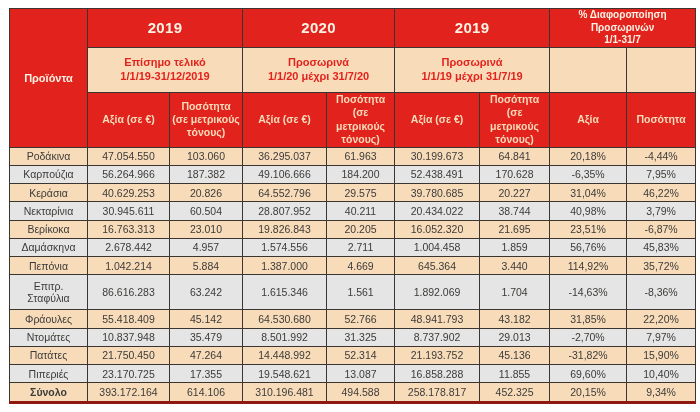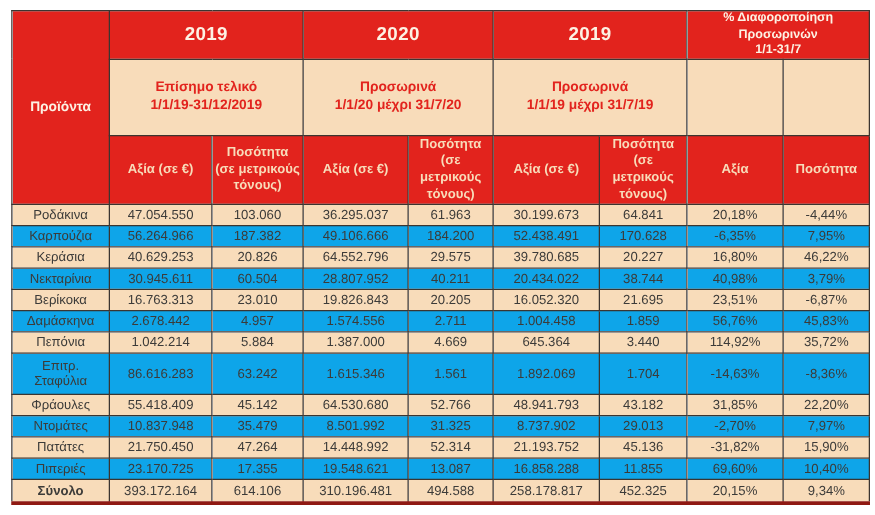--- a/index.html
+++ b/index.html
@@ -48,21 +48,21 @@
     font-weight:bold;
     font-size:10.5px;
     line-height:1.25;
     white-space:pre-line;
   }
   tbody td{
     font-size:10.5px;
     color:#3c3b39;
   }
   tbody tr.odd td{background:#f8dcba;margin-left:36px;}
-  tbody tr.even td{background:#0ea5e9;}
+  tbody tr.even td{background:#e5e5e5;}
   tbody tr.total-row td{background:#f8dcba;}
   tbody tr.total-row td.prod{font-weight:bold;}
 </style>
 </head>
 <body>
 
 <div class="table-wrap">
 <table>
   <colgroup>
     <col style="width:78px">
@@ -77,21 +77,21 @@
   </colgroup>
   <thead>
     <tr style="height:33px">
       <th rowspan="3" class="red-cell products-head">Προϊόντα</th>
       <th colspan="2" class="red-cell year-title">2019</th>
       <th colspan="2" class="red-cell year-title">2020</th>
       <th colspan="2" class="red-cell year-title">2019</th>
       <th colspan="2" class="red-cell pct-title">% Διαφοροποίηση Προσωρινών
 1/1-31/7</th>
     </tr>
-    <tr style="height:61px">
+    <tr style="height:45px">
       <th colspan="2" class="subtitle-cell">Επίσημο τελικό
 1/1/19-31/12/2019</th>
       <th colspan="2" class="subtitle-cell">Προσωρινά
 1/1/20 μέχρι 31/7/20</th>
       <th colspan="2" class="subtitle-cell">Προσωρινά
 1/1/19 μέχρι 31/7/19</th>
       <th class="subtitle-cell"></th>
       <th class="subtitle-cell"></th>
     </tr>
     <tr style="height:55px">
@@ -135,21 +135,21 @@
       <td>7,95%</td>
     </tr>
     <tr class="odd">
       <td class="prod">Κεράσια</td>
       <td>40.629.253</td>
       <td>20.826</td>
       <td>64.552.796</td>
       <td>29.575</td>
       <td>39.780.685</td>
       <td>20.227</td>
-      <td>16,80%</td>
+      <td>31,04%</td>
       <td>46,22%</td>
     </tr>
     <tr class="even">
       <td class="prod">Νεκταρίνια</td>
       <td>30.945.611</td>
       <td>60.504</td>
       <td>28.807.952</td>
       <td>40.211</td>
       <td>20.434.022</td>
       <td>38.744</td>

